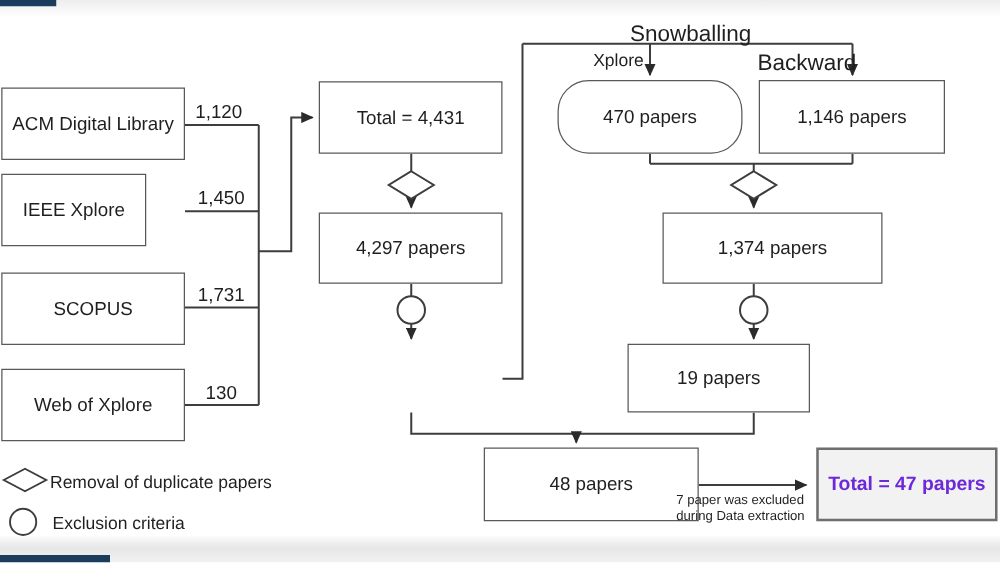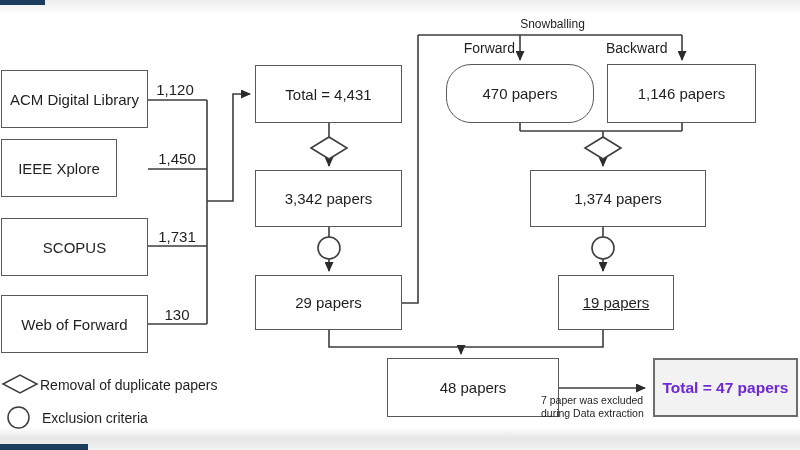--- a/index.html
+++ b/index.html
@@ -115,39 +115,38 @@
       <circle cx="603" cy="248" r="11" fill="#ffffff"></circle>
 
       <polygon points="3,384 20,375 37,384 20,393" fill="#ffffff" stroke-width="1.5"></polygon>
       <circle cx="18.5" cy="417.5" r="10.5" fill="#ffffff" stroke-width="1.5"></circle>
     </g>
   </svg>
 
   <div class="box" style="left:1px;top:70px;width:147px;height:58px;">ACM Digital Library</div>
   <div class="box" style="left:1px;top:139px;width:116px;height:58px;">IEEE Xplore</div>
   <div class="box" style="left:1px;top:218px;width:147px;height:58px;">SCOPUS</div>
-  <div class="box" style="left:1px;top:295px;width:147px;height:58px;">Web of Forward</div>
+  <div class="box" style="left:1px;top:295px;width:147px;height:58px;">Web of Xplore</div>
 
   <div class="lbl" style="left:150px;top:81px;width:50px;">1,120</div>
   <div class="lbl" style="left:152px;top:150px;width:50px;">1,450</div>
   <div class="lbl" style="left:152px;top:228px;width:50px;">1,731</div>
   <div class="lbl" style="left:152px;top:306px;width:50px;">130</div>
 
   <div class="box" style="left:255px;top:65px;width:147px;height:58px;">Total = 4,431</div>
-  <div class="box" style="left:255px;top:170px;width:147px;height:57px;">3,342 papers</div>
-  <div class="box" style="left:255px;top:275px;width:147px;height:55px;">29 papers</div>
+  <div class="box" style="left:255px;top:170px;width:147px;height:57px;">4,297 papers</div>
 
-  <div class="lbl" style="left:495px;top:17px;width:115px;font-size:12px;">Snowballing</div>
-  <div class="lbl" style="left:450px;top:40px;width:65px;font-size:14px;text-align:right;">Forward</div>
-  <div class="lbl" style="left:606px;top:40px;width:72px;font-size:14px;text-align:left;">Backward</div>
+  <div class="lbl" style="left:495px;top:17px;width:115px;font-size:18px;">Snowballing</div>
+  <div class="lbl" style="left:450px;top:40px;width:65px;font-size:14px;text-align:right;">Xplore</div>
+  <div class="lbl" style="left:606px;top:40px;width:72px;font-size:18px;text-align:center;">Backward</div>
 
   <div class="box" style="left:446px;top:64px;width:148px;height:59px;border-radius:25px;">470 papers</div>
   <div class="box" style="left:607px;top:64px;width:149px;height:59px;">1,146 papers</div>
   <div class="box" style="left:530px;top:170px;width:176px;height:57px;">1,374 papers</div>
-  <div class="box" style="left:558px;top:275px;width:116px;height:55px;text-decoration:underline;">19 papers</div>
+  <div class="box" style="left:502px;top:275px;width:146px;height:55px;">19 papers</div>
 
   <div class="box" style="left:387px;top:358px;width:172px;height:59px;">48 papers</div>
 
   <div class="small-note" style="left:541px;top:394px;width:112px;">
     <span>7 paper was excluded</span><br>
     <span>during Data extraction</span>
   </div>
 
   <div class="box final-box" style="left:653px;top:358px;width:145px;height:59px;">Total = 47 papers</div>
 

